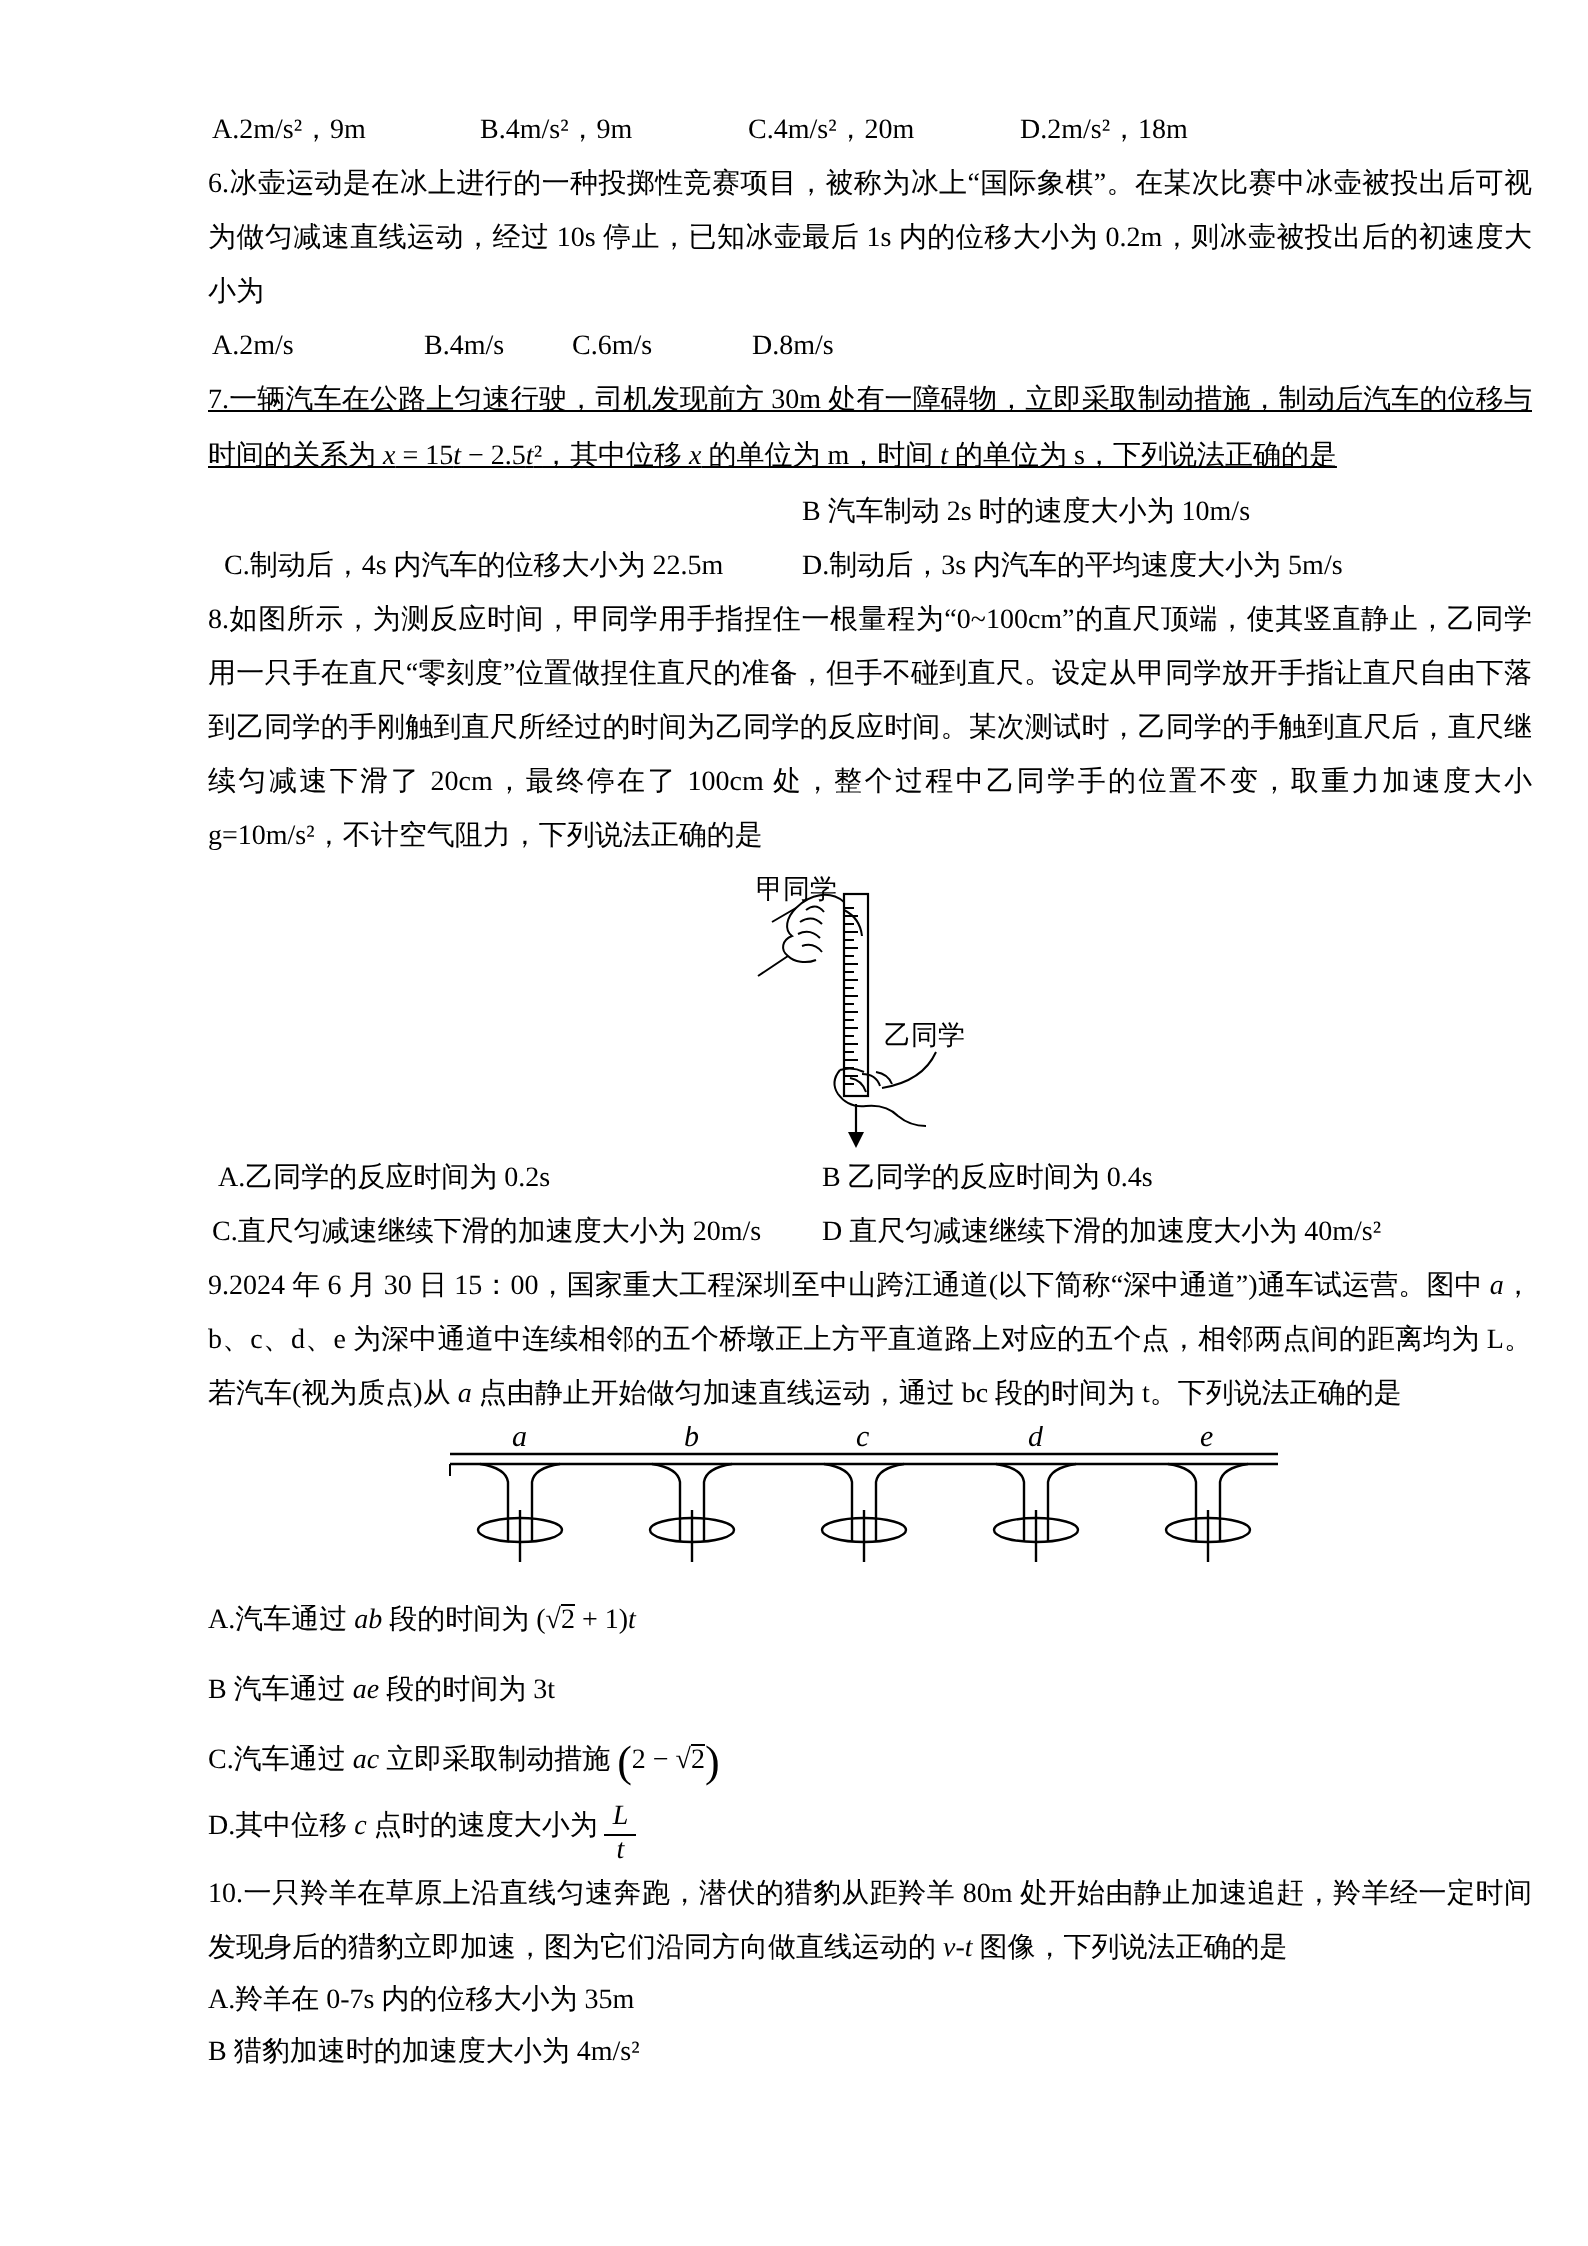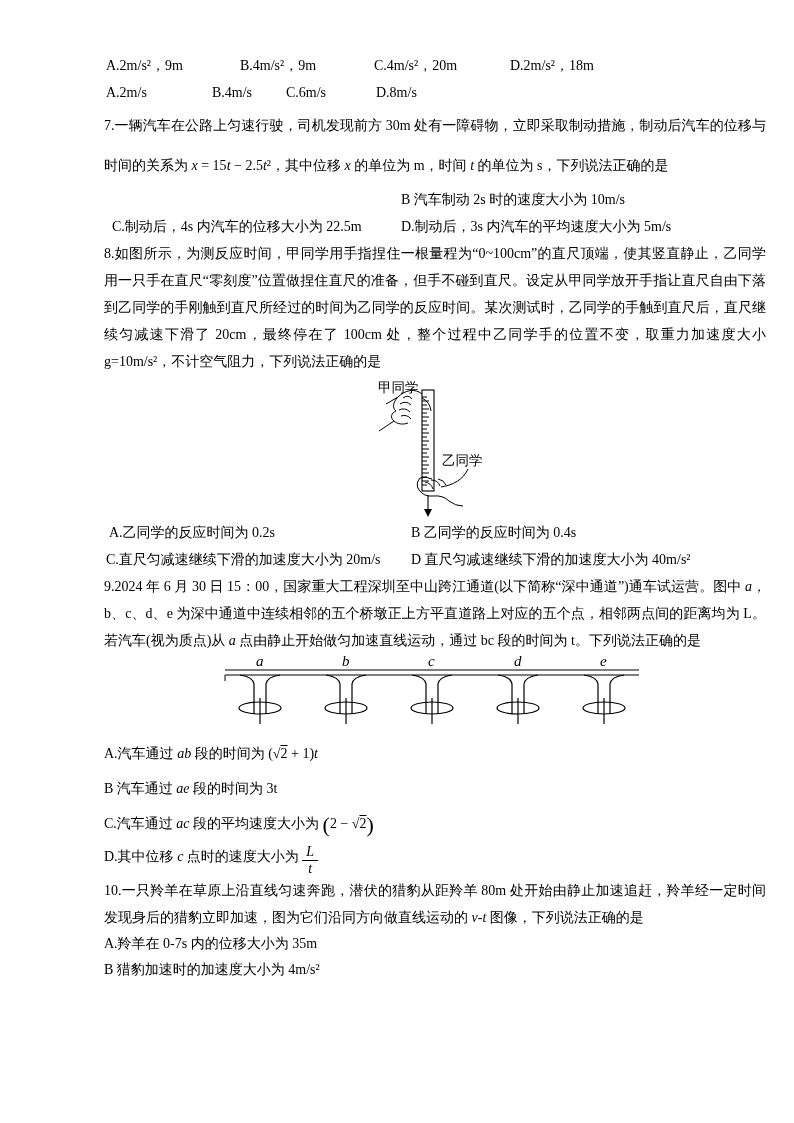--- a/index.html
+++ b/index.html
@@ -7,21 +7,21 @@
     width:794px;height:1123px;overflow:hidden;
     background:#ffffff;color:#000000;
     font-family:"Liberation Serif","DejaVu Serif",serif;
     font-size:14px;line-height:27px;
   }
   .content{padding:52px 62px 0 104px;width:662px;}
   .para{margin:0;text-align:justify;}
   .it{font-style:italic;}
   .row{position:relative;height:27px;}
   .row span{position:absolute;top:0;white-space:nowrap;}
-  .q7stem{line-height:40px;}
+  .q7stem{line-height:28px;text-decoration:underline;}
   .fig{display:block;}
   .fig-ruler{margin:2px 0 2px 260px;}
   .fig-bridge{margin:2px 0 8px 118px;}
   .q9opt{margin:8px 0 0 0;white-space:nowrap;}
   .q9opt-d{margin-top:6px;}
   .bp{font-size:22px;line-height:1;vertical-align:-4px;}
   .ov{text-decoration:overline;}
   .frac{display:inline-block;text-align:center;vertical-align:-12px;line-height:normal;}
   .fnum{display:block;line-height:16px;border-bottom:1px solid #000;padding:0 4px;font-style:italic;}
   .fden{display:block;line-height:16px;font-style:italic;}
@@ -35,20 +35,21 @@
 
 <div class="content">
 
   <div class="row">
     <span style="left:2px">A.2m/s²，9m</span>
     <span style="left:136px">B.4m/s²，9m</span>
     <span style="left:270px">C.4m/s²，20m</span>
     <span style="left:406px">D.2m/s²，18m</span>
   </div>
 
+  <p class="para">6.冰壶运动是在冰上进行的一种投掷性竞赛项目，被称为冰上“国际象棋”。在某次比赛中冰壶被投出后可视为做匀减速直线运动，经过 10s 停止，已知冰壶最后 1s 内的位移大小为 0.2m，则冰壶被投出后的初速度大小为</p>
   <div class="row">
     <span style="left:2px">A.2m/s</span>
     <span style="left:108px">B.4m/s</span>
     <span style="left:182px">C.6m/s</span>
     <span style="left:272px">D.8m/s</span>
   </div>
 
   <p class="para q7stem"><span>7.一辆汽车在公路上匀速行驶，司机发现前方 30m 处有一障碍物，立即采取制动措施，制动后汽车的位移与时间的关系为 </span><span class="it">x</span><span> = 15</span><span class="it">t</span><span> − 2.5</span><span class="it">t</span><span>²</span><span>，其中位移 </span><span class="it">x</span><span> 的单位为 m，时间 </span><span class="it">t</span><span> 的单位为 s，下列说法正确的是</span></p>
   <div class="row">
     <span style="left:297px">B 汽车制动 2s 时的速度大小为 10m/s</span>
@@ -133,21 +134,21 @@
       <path d="M362 19 Q375 21 376 28 L376 58M402 19 Q389 21 388 28 L388 58"></path>
       <ellipse cx="382" cy="52" rx="21" ry="6"></ellipse>
       <line x1="382" y1="42" x2="382" y2="68"></line>
     </g>
   </svg>
 
   <p class="para q9opt"><span>A.汽车通过 </span><span class="it">ab</span><span> 段的时间为 (</span><span>√</span><span class="ov">2</span><span> + 1)</span><span class="it">t</span></p>
 
   <p class="para q9opt"><span>B 汽车通过 </span><span class="it">ae</span><span> 段的时间为 3t</span></p>
 
-  <p class="para q9opt"><span>C.汽车通过 </span><span class="it">ac</span><span> 段的平均速度大小为 </span><span class="bp">(</span><span>2 − </span><span>√</span><span class="ov">2</span><span class="bp">)</span></p>
+  <p class="para q9opt"><span>C.汽车通过 </span><span class="it">ac</span><span> 立即采取制动措施 </span><span class="bp">(</span><span>2 − </span><span>√</span><span class="ov">2</span><span class="bp">)</span></p>
 
   <p class="para q9opt q9opt-d"><span>D.其中位移 </span><span class="it">c</span><span> 点时的速度大小为 </span><span class="frac"><span class="fnum">L</span><span class="fden">t</span></span></p>
 
   <p class="para"><span>10.一只羚羊在草原上沿直线匀速奔跑，潜伏的猎豹从距羚羊 80m 处开始由静止加速追赶，羚羊经一定时间发现身后的猎豹立即加速，图为它们沿同方向做直线运动的 </span><span class="it">v-t</span><span> 图像，下列说法正确的是</span></p>
   <p class="para q10opt">A.羚羊在 0-7s 内的位移大小为 35m</p>
   <p class="para q10opt">B 猎豹加速时的加速度大小为 4m/s²</p>
 
 </div>
 
 </body></html>

